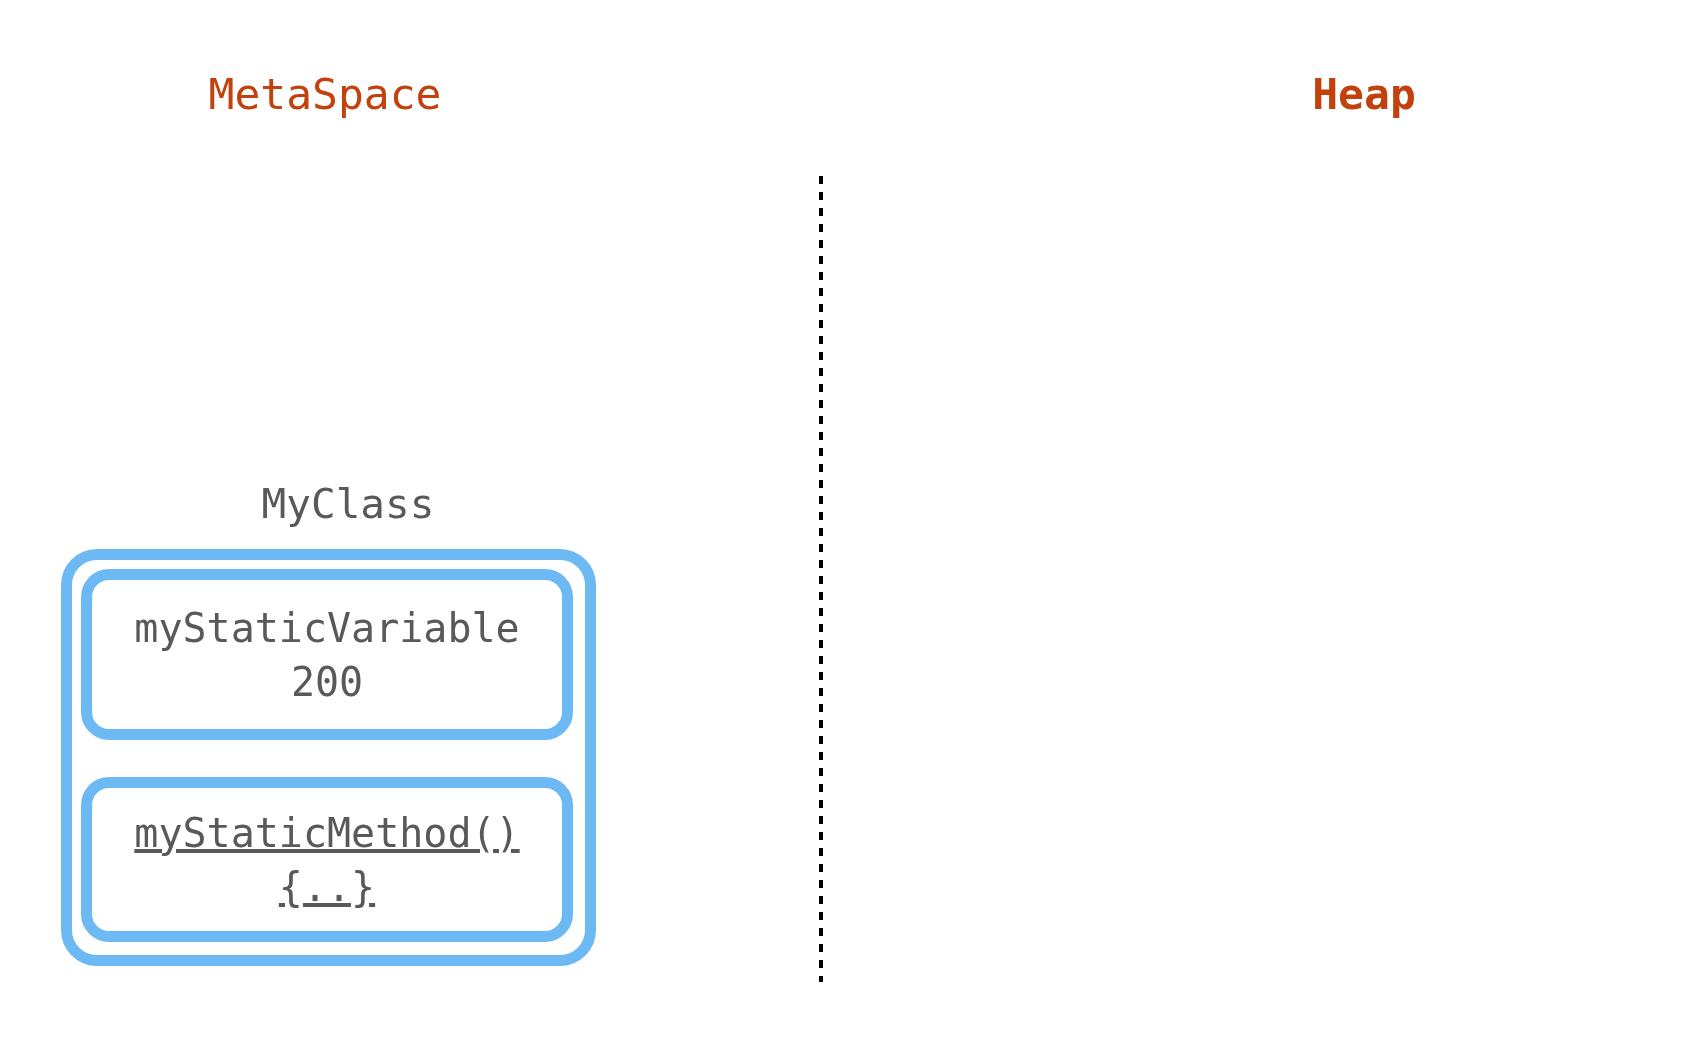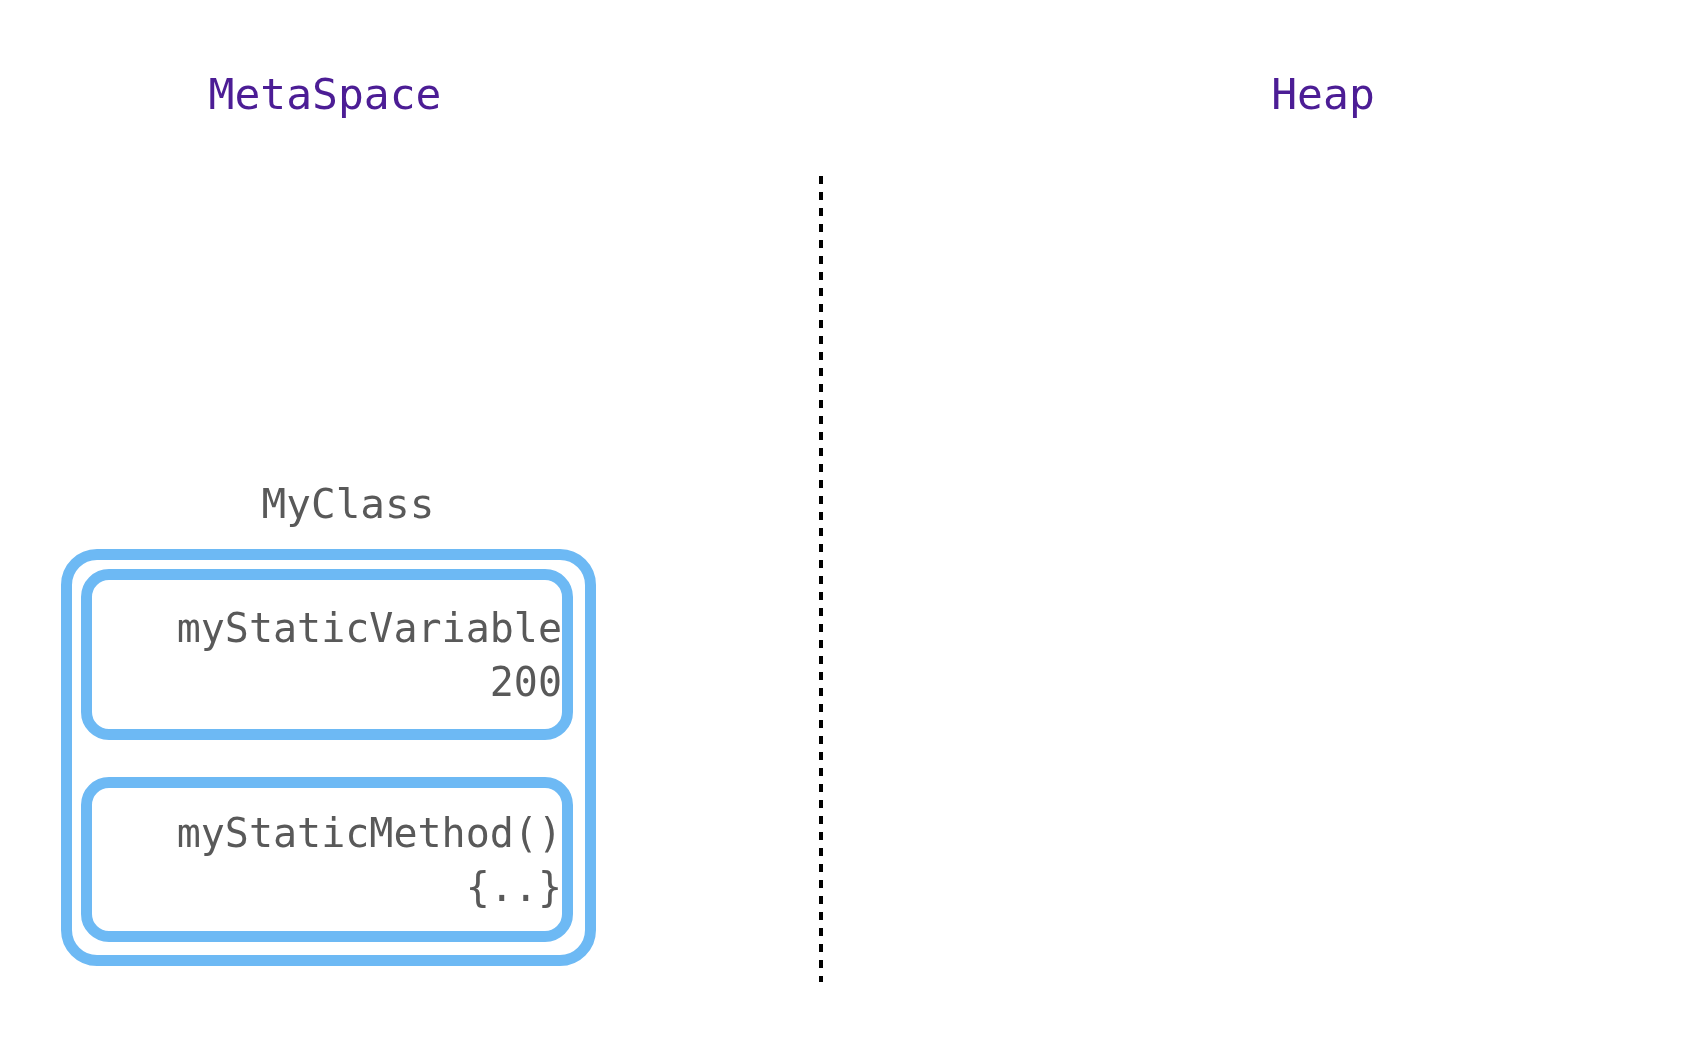--- a/index.html
+++ b/index.html
@@ -13,25 +13,25 @@
     position: relative;
     overflow: hidden;
     font-family: "DejaVu Sans Mono", monospace;
   }
   .region-title {
     position: absolute;
     top: 73px;
     transform: translateX(-50%);
     font-size: 43px;
     line-height: 43px;
-    color: #4c1d95;
+    color: #c2410c;
     white-space: nowrap;
   }
   .title-metaspace { left: 325px; }
-  .title-heap { left: 1323px; }
+  .title-heap { left: 1364px; font-weight: bold; }
 
   .divider {
     position: absolute;
     left: 819px;
     top: 176px;
     width: 4px;
     height: 806px;
     background: repeating-linear-gradient(
       to bottom,
       #000000 0px,
@@ -67,29 +67,29 @@
   .member-box {
     position: absolute;
     left: 9px;
     width: 492px;
     box-sizing: border-box;
     border: 11px solid #6db9f4;
     border-radius: 28px;
     background: #ffffff;
     display: flex;
     flex-direction: column;
-    align-items: flex-end;
+    align-items: center;
     justify-content: center;
     text-align: center;
     color: #595959;
     font-size: 40px;
     line-height: 54px;
   }
   .member-box.variable { top: 9px;   height: 171px; }
-  .member-box.method   { top: 217px; height: 165px; }
+  .member-box.method   { top: 217px; height: 165px; text-decoration: underline; }
   .member-line { white-space: pre; }
 </style>
 </head>
 <body>
 
 <div class="region-title title-metaspace">MetaSpace</div>
 
 <div class="region-title title-heap">Heap</div>
 
 <div class="divider"></div>

